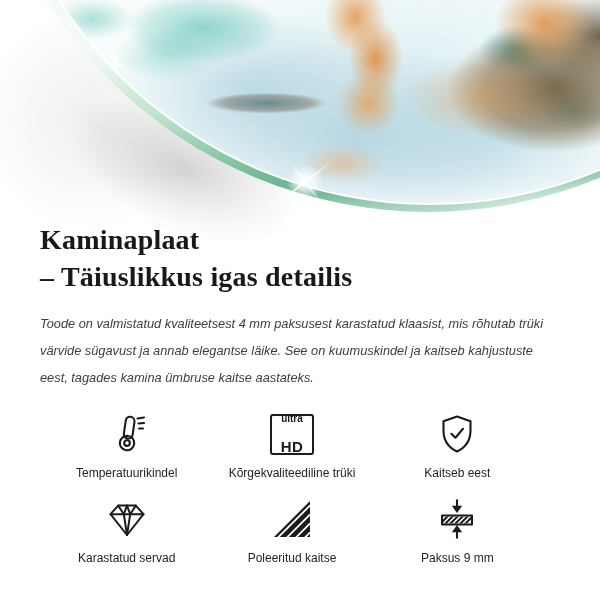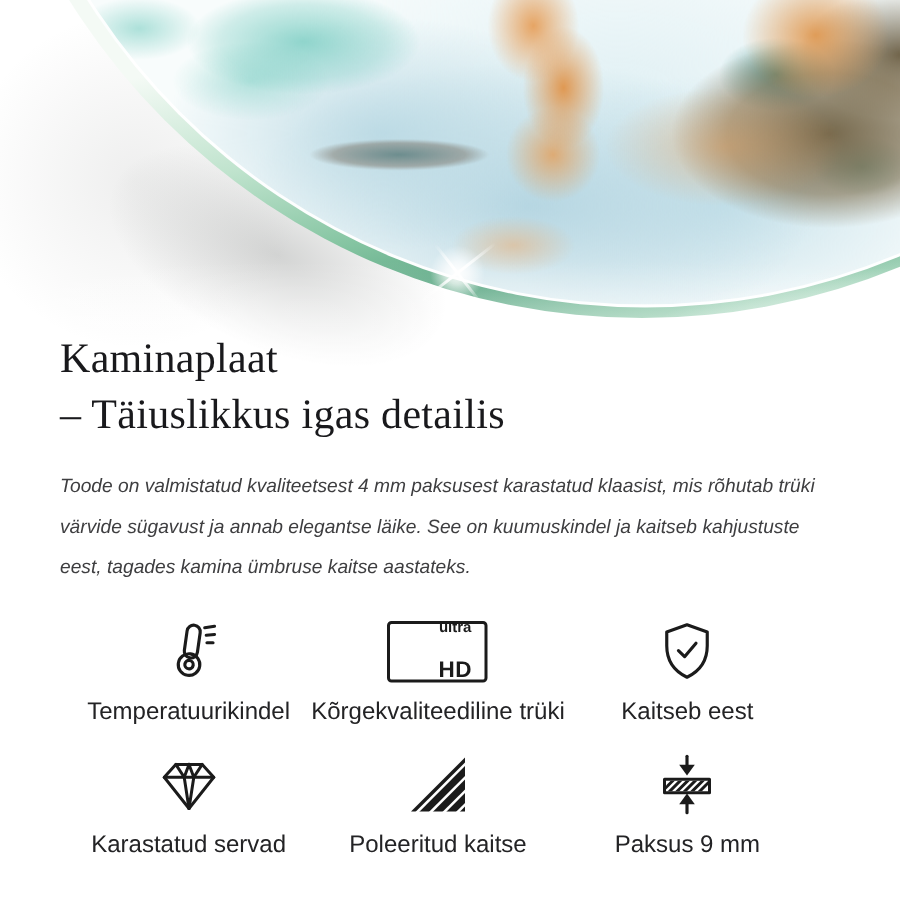--- a/index.html
+++ b/index.html
@@ -68,45 +68,44 @@
   .fade-corner { position:absolute; left:0; top:0; right:0; bottom:0; z-index:6; pointer-events:none;
     background:radial-gradient(46% 52% at 97% 98%, #fff 28%, rgba(255,255,255,0) 74%); }
   .fade-bottom { position:absolute; left:0; top:0; right:0; bottom:0; z-index:6; pointer-events:none;
     background:linear-gradient(to bottom, rgba(255,255,255,0) 58%, rgba(255,255,255,.45) 80%, rgba(255,255,255,.95) 95%, #fff 100%); }
 
   
   .content { position:relative; z-index:10; margin-top:-78px; padding:0 40px; }
 
   h1 {
     margin:0 0 15px 0;
-    font-family:"Liberation Serif", serif; font-weight:400;
+    font-family:"Liberation Serif", serif; font-weight:700;
     font-size:28px; line-height:1.32; color:#19191c; letter-spacing:.2px;
   }
   h1 span { display:block; }
 
   .desc { margin:0; max-width:532px; font-size:12.8px; line-height:2.1; color:#3e3e40; letter-spacing:0;font-style:italic; }
 
   .features {
     margin-top:20px; padding:0 20px 0 4px;
     display:grid; grid-template-columns:1fr 1fr 1fr; row-gap:16px;
   }
   .feature { display:flex; flex-direction:column; align-items:center; }
   .f-icon { height:46px; display:flex; align-items:center; justify-content:center; }
-  .f-label { margin-top:9px; font-size:16px; color:#232325; white-space:nowrap;text-align:center; }
+  .f-label { margin-top:9px; font-size:12px; color:#232325; white-space:nowrap;text-align:center; }
 
   svg.ic { fill:none; stroke:#1b1b1b; stroke-width:2.1; stroke-linecap:round; stroke-linejoin:round; }
   svg.ic .fillshape { fill:#1b1b1b; stroke:none; }
   svg.ic .stripe { stroke-width:4.6; stroke-linecap:butt; }
   svg.ic .hatch { stroke-width:2; stroke-linecap:butt; }
 
   .hd-box {
     width:40px; height:37px; border:2.5px solid #1b1b1b; border-radius:3px;
     display:flex; flex-direction:column; align-items:center; justify-content:center;
     color:#1b1b1b;
-    padding-left:23px;
   }
   .hd-top { font-size:10px; line-height:1; font-weight:700; }
   .hd-bottom { font-size:15px; line-height:1; font-weight:800; margin-top:15px; letter-spacing:.3px; }
 </style>
 </head>
 <body>
 
 <section class="hero">
   <div class="shadow-b"></div>
   <div class="shadow-a"></div>

